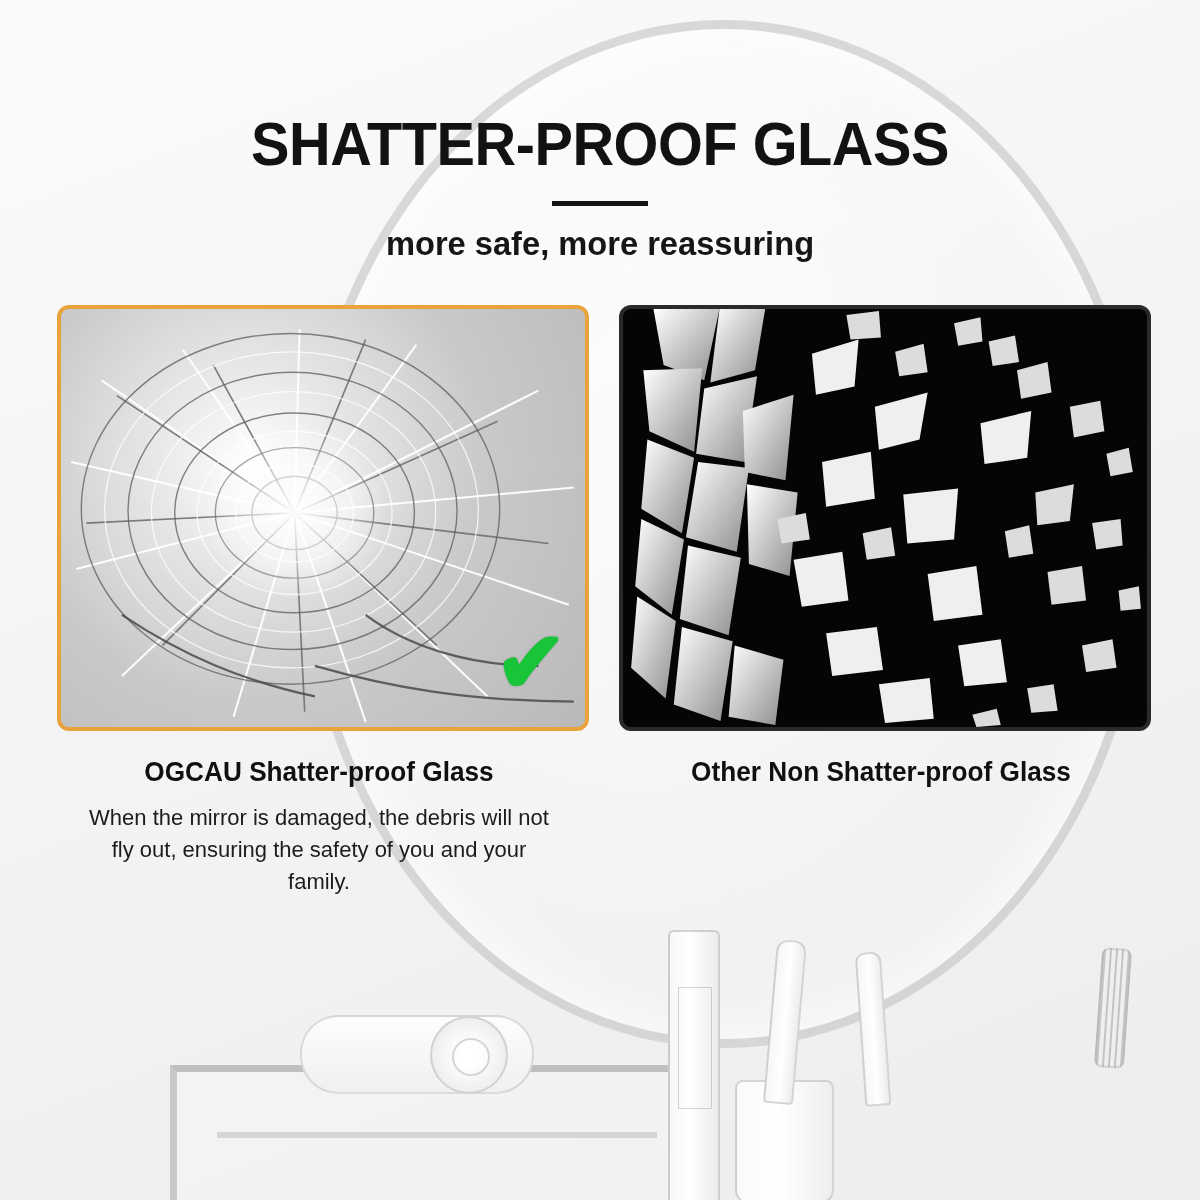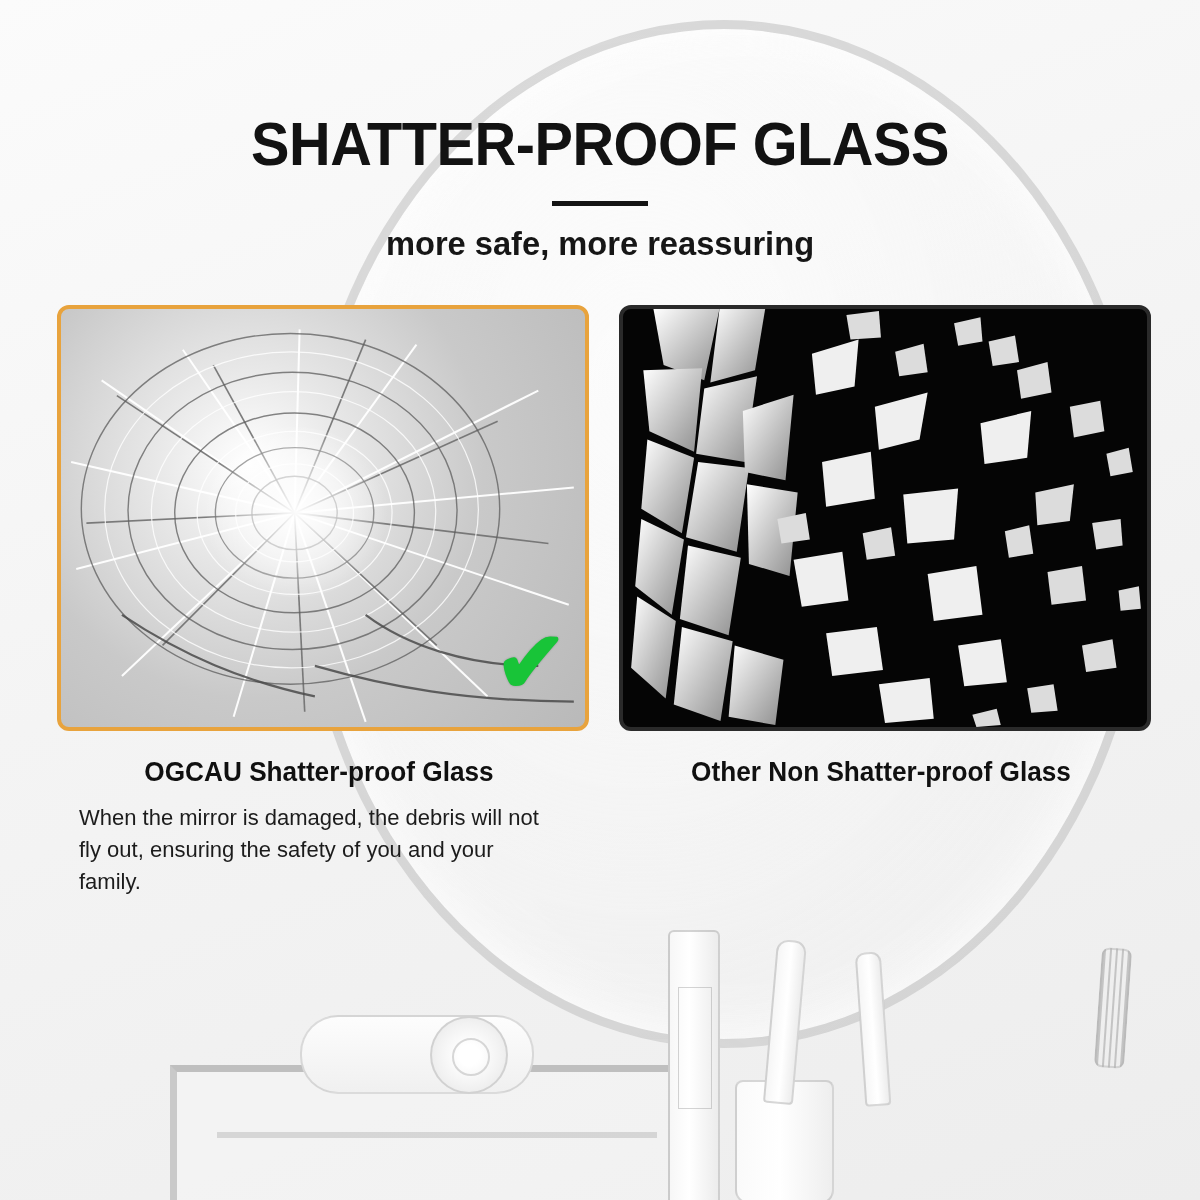--- a/index.html
+++ b/index.html
@@ -240,21 +240,21 @@
     margin: 26px 0 0 0;
     text-align: center;
     font-weight: bold;
     font-size: 27px;
     color: #101010;
     transform: scaleX(0.97);
   }
   .panel-desc {
     margin: 14px auto 0 auto;
     width: 480px;
-    text-align: left;
+    text-align: center;
     font-size: 22px;
     line-height: 1.45;
     color: #1c1c1c;
   }
 </style>
 </head>
 <body>
 
 <div class="page">
 

